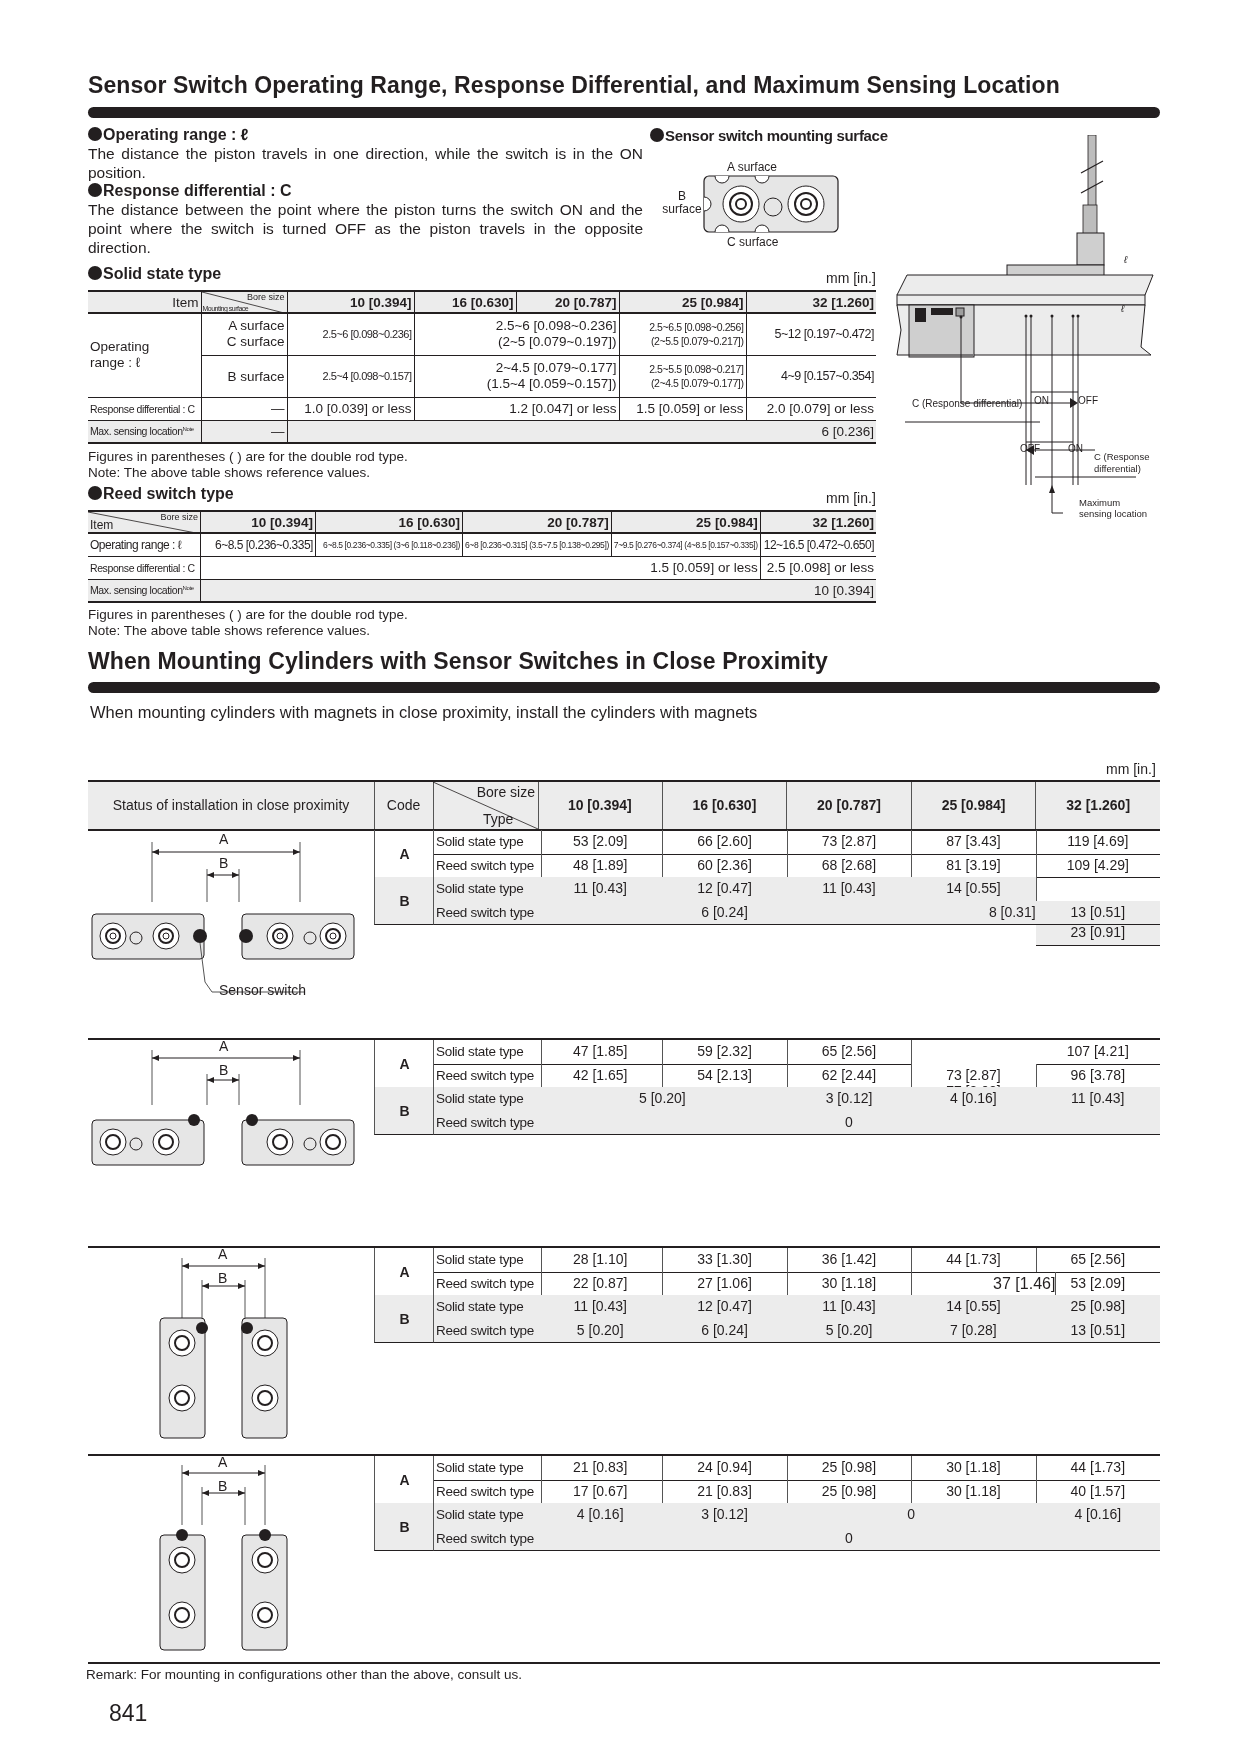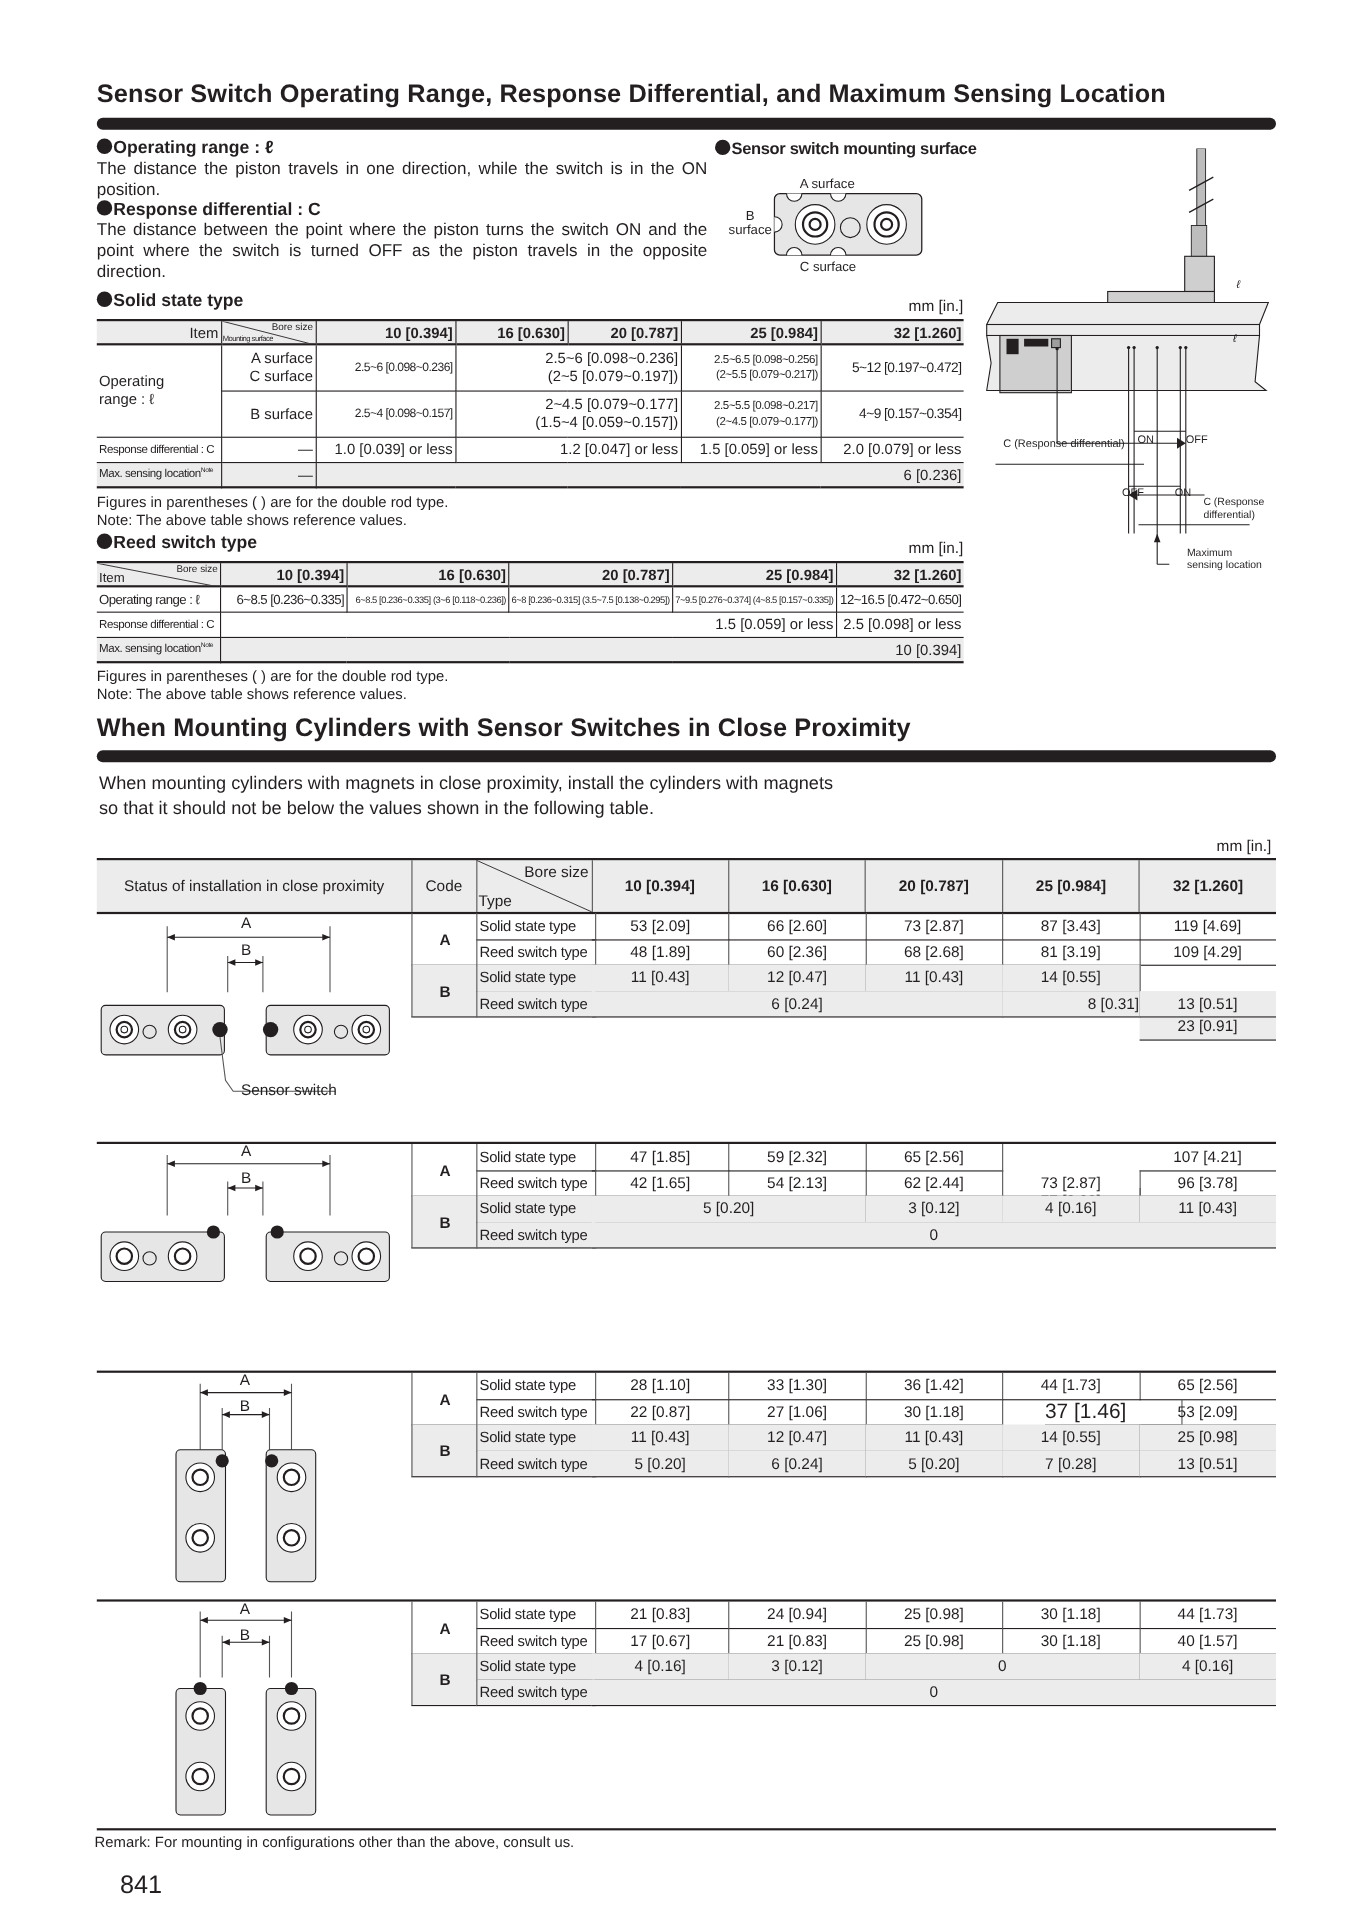--- a/index.html
+++ b/index.html
@@ -249,33 +249,32 @@
   </tr>
 </tbody>
   </table>
 <div class="abs small" style="left:88px; top:607px;">Figures in parentheses (    ) are for the double rod type.</div>
 <div class="abs small" style="left:88px; top:623px;">Note: The above table shows reference values.</div>
 
 <div class="abs h1" style="left:88px; top:648px;">When Mounting Cylinders with Sensor Switches in Close Proximity</div>
 <div class="abs bar" style="left:88px; top:682px; width:1072px;"></div>
 <div class="abs" style="left:90px; top:701px; font-size:16.5px; line-height:23px;">
   <div>When mounting cylinders with magnets in close proximity, install the cylinders with magnets</div>
-    <div>so that it should not be below the values shown in the following table.</div>
 </div>
 <div class="abs" style="left:1106px; top:761px; font-size:14px;">mm [in.]</div>
 
 <div class="abs" style="left:88px; top:780px; width:1072px; height:47px; background:#ececec; border-top:2px solid #231f20; border-bottom:2px solid #231f20;">
   <div class="abs prox" style="left:0; top:0; width:286px; height:47px; line-height:47px; text-align:center; border-right:1px solid #555;">Status of installation in close proximity</div>
   <div class="abs prox" style="left:286px; top:0; width:59px; height:47px; line-height:47px; text-align:center; border-right:1px solid #555;">Code</div>
   <div class="abs" style="left:345px; top:0; width:105px; height:47px; border-right:1px solid #555;">
     <svg class="abs" style="left:0; top:0;" width="105" height="47">
         <line x1="0" y1="0" x2="105" y2="47" stroke="#231f20" stroke-width="0.8"></line>
       </svg>
     <div class="abs prox" style="right:3px; top:2px;">Bore size</div>
-    <div class="abs prox" style="left:2px; bottom:2px;">Type</div>
+    <div class="abs prox" style="left:2px; bottom:2px;padding-left:48px;">Type</div>
   </div>
   <div class="abs" style="left:450px; top:0; width:622px; height:47px; display:flex;">
     <div style="flex:1; text-align:center; line-height:47px; font-weight:bold; font-size:14px; border-right:1px solid #555;">10 [0.394]</div>
     <div style="flex:1; text-align:center; line-height:47px; font-weight:bold; font-size:14px; border-right:1px solid #555;">16 [0.630]</div>
     <div style="flex:1; text-align:center; line-height:47px; font-weight:bold; font-size:14px; border-right:1px solid #555;">20 [0.787]</div>
     <div style="flex:1; text-align:center; line-height:47px; font-weight:bold; font-size:14px; border-right:1px solid #555;">25 [0.984]</div>
     <div style="flex:1; text-align:center; line-height:47px; font-weight:bold; font-size:14px;">32 [1.260]</div>
   </div>
 </div>
 
@@ -335,21 +334,21 @@
       <div class="abs typecell" style="left: 345px; top: 0px; width: 105px; height: 23.5px; line-height: 23.5px; border-left: 1px solid rgb(85, 85, 85); border-right: 1px solid rgb(85, 85, 85); border-bottom: 1px solid rgb(35, 31, 32);">Solid state type</div>
       <div class="abs " style="left: 450px; top: 0px; width: 124.4px; height: 23.5px; line-height: 23.5px; text-align: center; border-bottom: 1px solid rgb(35, 31, 32); border-right: 1px solid rgb(85, 85, 85); font-size: 14px;">28 [1.10]</div>
       <div class="abs " style="left: 574.4px; top: 0px; width: 124.4px; height: 23.5px; line-height: 23.5px; text-align: center; border-bottom: 1px solid rgb(35, 31, 32); border-right: 1px solid rgb(85, 85, 85); font-size: 14px;">33 [1.30]</div>
       <div class="abs " style="left: 698.8px; top: 0px; width: 124.4px; height: 23.5px; line-height: 23.5px; text-align: center; border-bottom: 1px solid rgb(35, 31, 32); border-right: 1px solid rgb(85, 85, 85); font-size: 14px;">36 [1.42]</div>
       <div class="abs " style="left: 823.2px; top: 0px; width: 124.4px; height: 23.5px; line-height: 23.5px; text-align: center; border-bottom: 1px solid rgb(35, 31, 32); border-right: 1px solid rgb(85, 85, 85); font-size: 14px;">44 [1.73]</div>
       <div class="abs " style="left: 947.6px; top: 0px; width: 124.4px; height: 23.5px; line-height: 23.5px; text-align: center; border-bottom: 1px solid rgb(35, 31, 32); font-size: 14px;">65 [2.56]</div>
       <div class="abs typecell" style="left: 345px; top: 23.5px; width: 105px; height: 23.5px; line-height: 23.5px; border-left: 1px solid rgb(85, 85, 85); border-right: 1px solid rgb(85, 85, 85); border-bottom: 1px solid rgb(35, 31, 32);">Reed switch type</div>
       <div class="abs " style="left: 450px; top: 23.5px; width: 124.4px; height: 23.5px; line-height: 23.5px; text-align: center; border-bottom: 1px solid rgb(35, 31, 32); border-right: 1px solid rgb(85, 85, 85); font-size: 14px;">22 [0.87]</div>
       <div class="abs " style="left: 574.4px; top: 23.5px; width: 124.4px; height: 23.5px; line-height: 23.5px; text-align: center; border-bottom: 1px solid rgb(35, 31, 32); border-right: 1px solid rgb(85, 85, 85); font-size: 14px;">27 [1.06]</div>
       <div class="abs " style="left: 698.8px; top: 23.5px; width: 124.4px; height: 23.5px; line-height: 23.5px; text-align: center; border-bottom: 1px solid rgb(35, 31, 32); border-right: 1px solid rgb(85, 85, 85); font-size: 14px;">30 [1.18]</div>
-      <div class="abs " style="left: 862px; top: 23.5px; width: 124.4px; height: 23.5px; line-height: 23.5px; text-align: left; border-bottom: 1px solid rgb(35, 31, 32); border-right: 1px solid rgb(85, 85, 85); font-size: 19px;">37 [1.46]</div>
+      <div class="abs " style="left: 843px; top: 23.5px; width: 124.4px; height: 23.5px; line-height: 23.5px; text-align: right; border-bottom: 1px solid rgb(35, 31, 32); border-right: 1px solid rgb(85, 85, 85); font-size: 16px;">37 [1.46]</div>
       <div class="abs " style="left: 947.6px; top: 23.5px; width: 124.4px; height: 23.5px; line-height: 23.5px; text-align: center; border-bottom: 1px solid rgb(35, 31, 32); font-size: 14px;">53 [2.09]</div>
       <div class="abs typecell" style="left: 345px; top: 47px; width: 105px; height: 23.5px; line-height: 23.5px; border-left: 1px solid rgb(85, 85, 85); border-right: 1px solid rgb(85, 85, 85); border-bottom: 1px solid rgb(35, 31, 32); background: rgb(236, 236, 236);">Solid state type</div>
       <div class="abs " style="left: 450px; top: 47px; width: 124.4px; height: 23.5px; line-height: 23.5px; text-align: center; border-bottom: 1px solid rgb(35, 31, 32); border-right: 1px solid rgb(85, 85, 85); background: rgb(236, 236, 236); font-size: 14px;">11 [0.43]</div>
       <div class="abs " style="left: 574.4px; top: 47px; width: 124.4px; height: 23.5px; line-height: 23.5px; text-align: center; border-bottom: 1px solid rgb(35, 31, 32); border-right: 1px solid rgb(85, 85, 85); background: rgb(236, 236, 236); font-size: 14px;">12 [0.47]</div>
       <div class="abs " style="left: 698.8px; top: 47px; width: 124.4px; height: 23.5px; line-height: 23.5px; text-align: center; border-bottom: 1px solid rgb(35, 31, 32); border-right: 1px solid rgb(85, 85, 85); background: rgb(236, 236, 236); font-size: 14px;">11 [0.43]</div>
       <div class="abs " style="left: 823.2px; top: 47px; width: 124.4px; height: 23.5px; line-height: 23.5px; text-align: center; border-bottom: 1px solid rgb(35, 31, 32); border-right: 1px solid rgb(85, 85, 85); background: rgb(236, 236, 236); font-size: 14px;">14 [0.55]</div>
       <div class="abs " style="left: 947.6px; top: 47px; width: 124.4px; height: 23.5px; line-height: 23.5px; text-align: center; border-bottom: 1px solid rgb(35, 31, 32); background: rgb(236, 236, 236); font-size: 14px;">25 [0.98]</div>
       <div class="abs typecell" style="left: 345px; top: 70.5px; width: 105px; height: 23.5px; line-height: 23.5px; border-left: 1px solid rgb(85, 85, 85); border-right: 1px solid rgb(85, 85, 85); border-bottom: 1px solid rgb(35, 31, 32); background: rgb(236, 236, 236);">Reed switch type</div>
       <div class="abs " style="left: 450px; top: 70.5px; width: 124.4px; height: 23.5px; line-height: 23.5px; text-align: center; border-bottom: 1px solid rgb(35, 31, 32); border-right: 1px solid rgb(85, 85, 85); background: rgb(236, 236, 236); font-size: 14px;">5 [0.20]</div>
       <div class="abs " style="left: 574.4px; top: 70.5px; width: 124.4px; height: 23.5px; line-height: 23.5px; text-align: center; border-bottom: 1px solid rgb(35, 31, 32); border-right: 1px solid rgb(85, 85, 85); background: rgb(236, 236, 236); font-size: 14px;">6 [0.24]</div>

